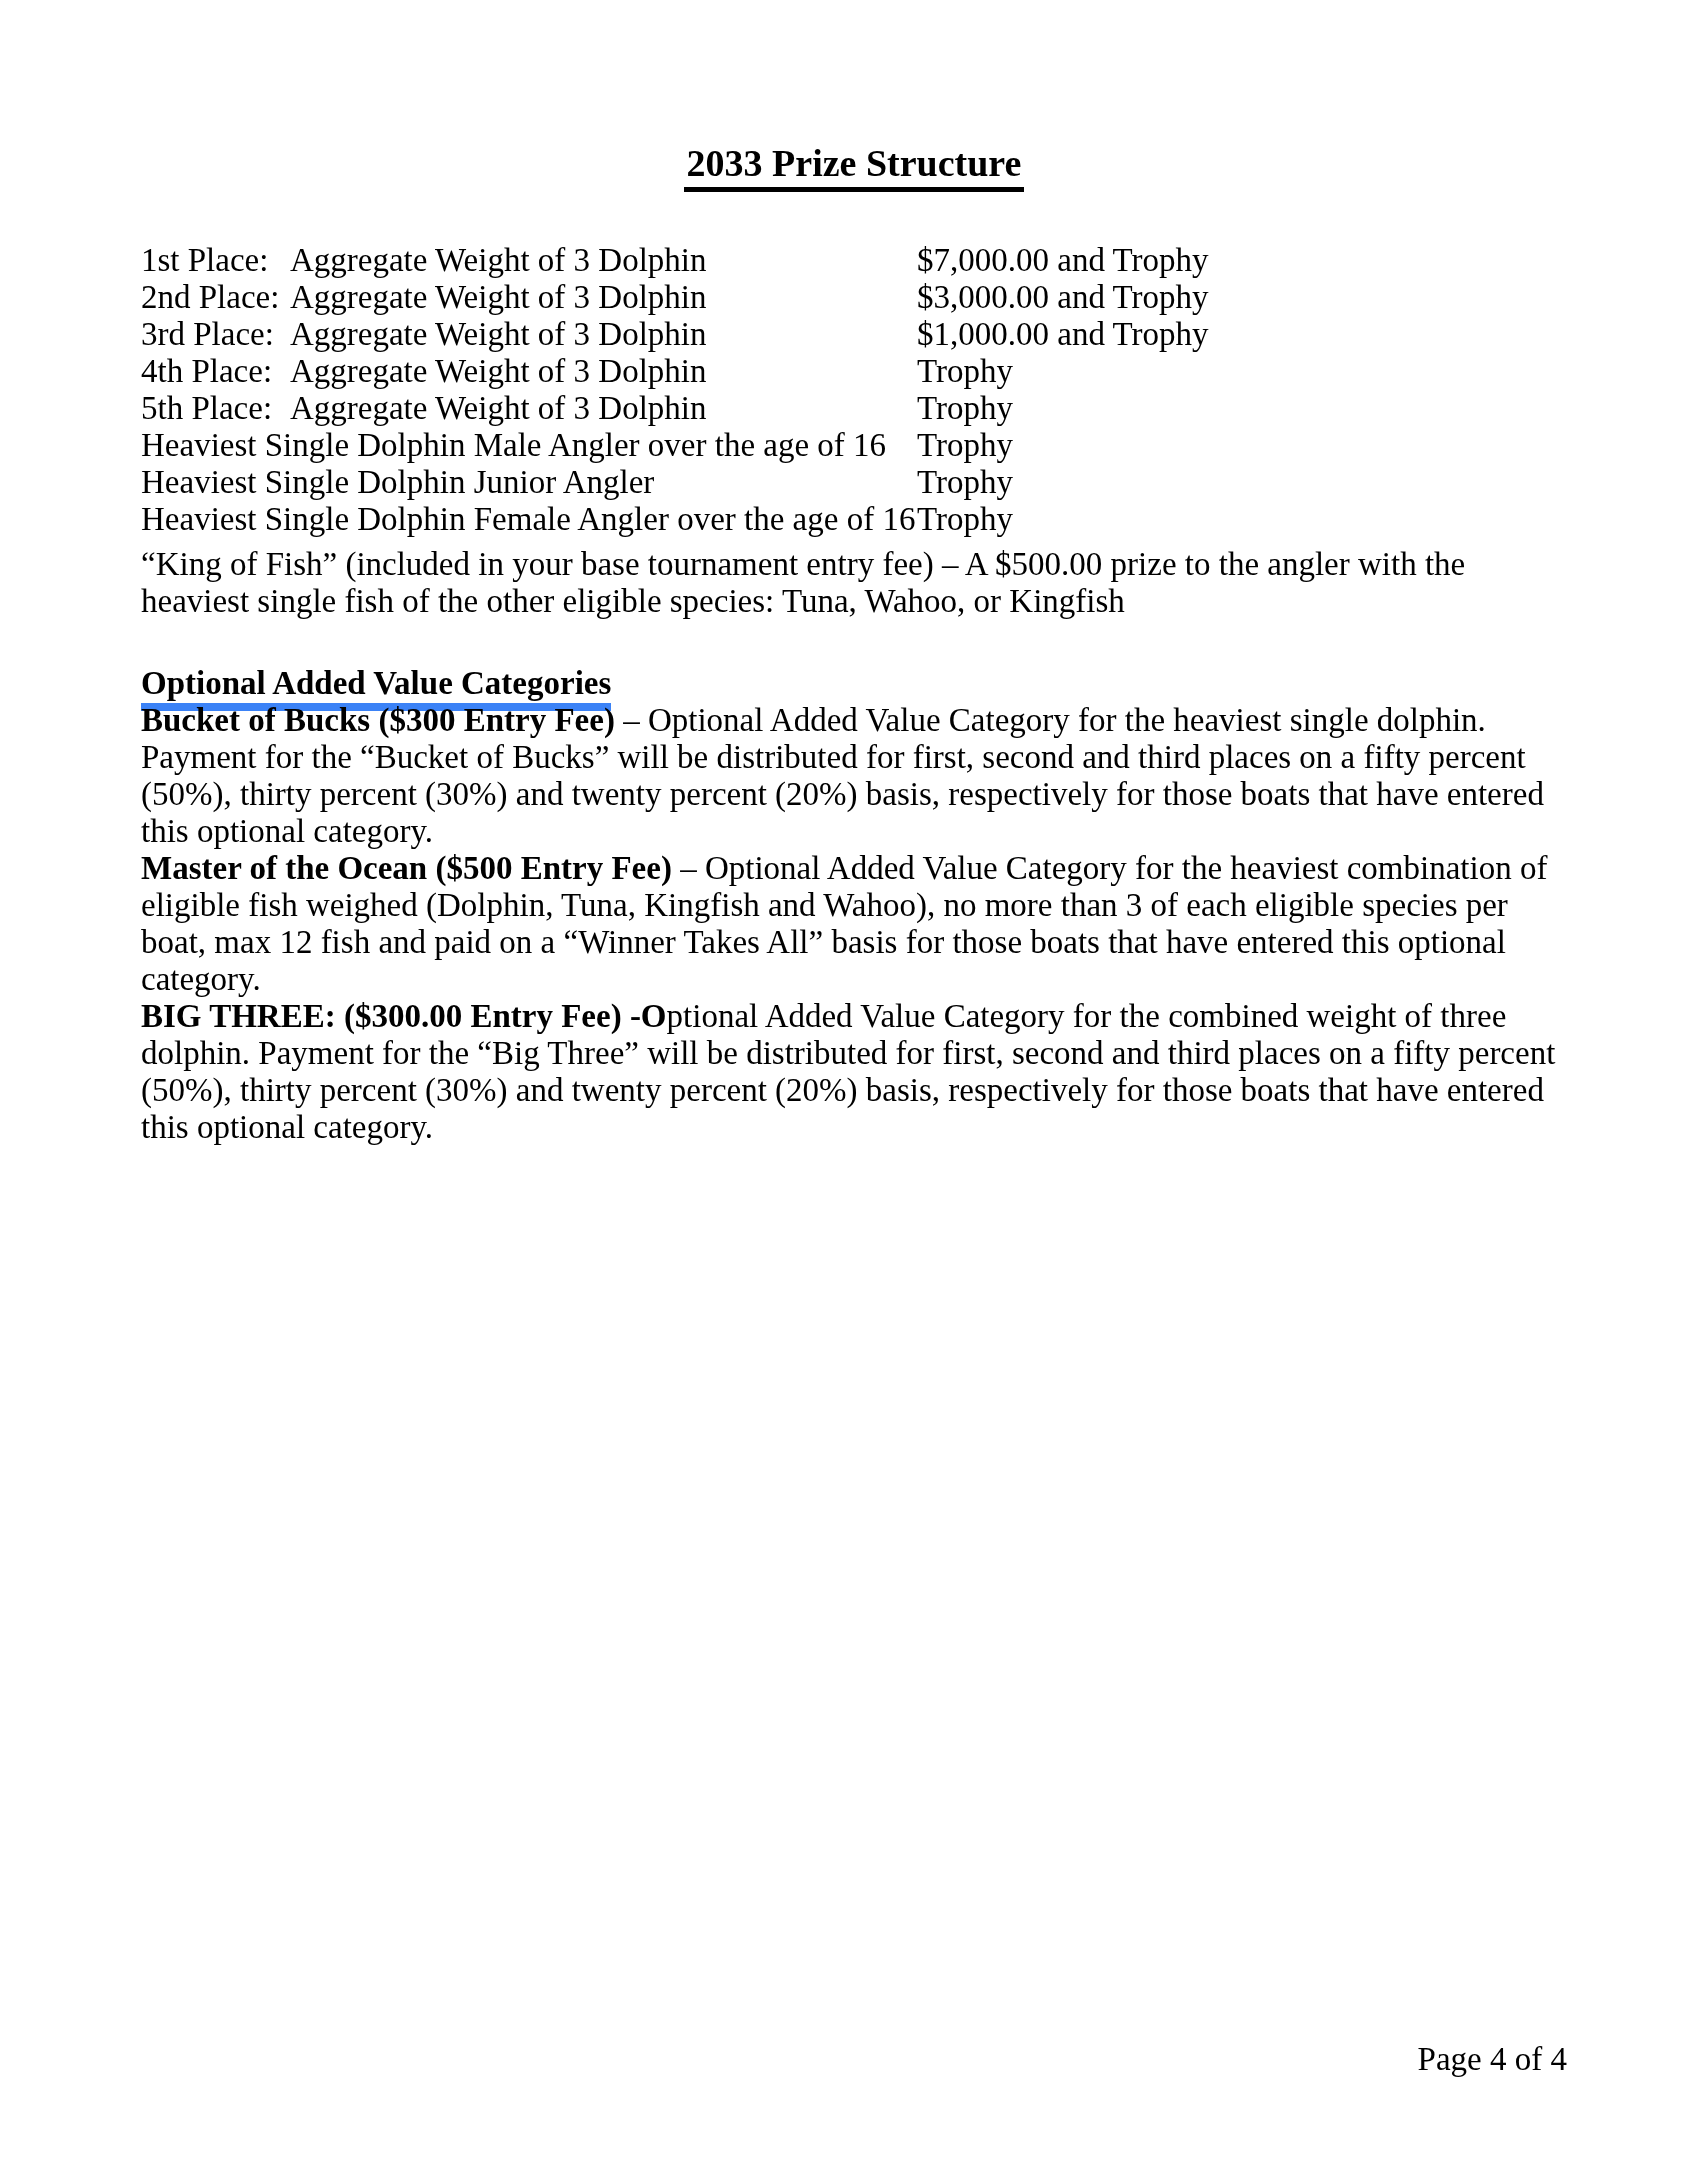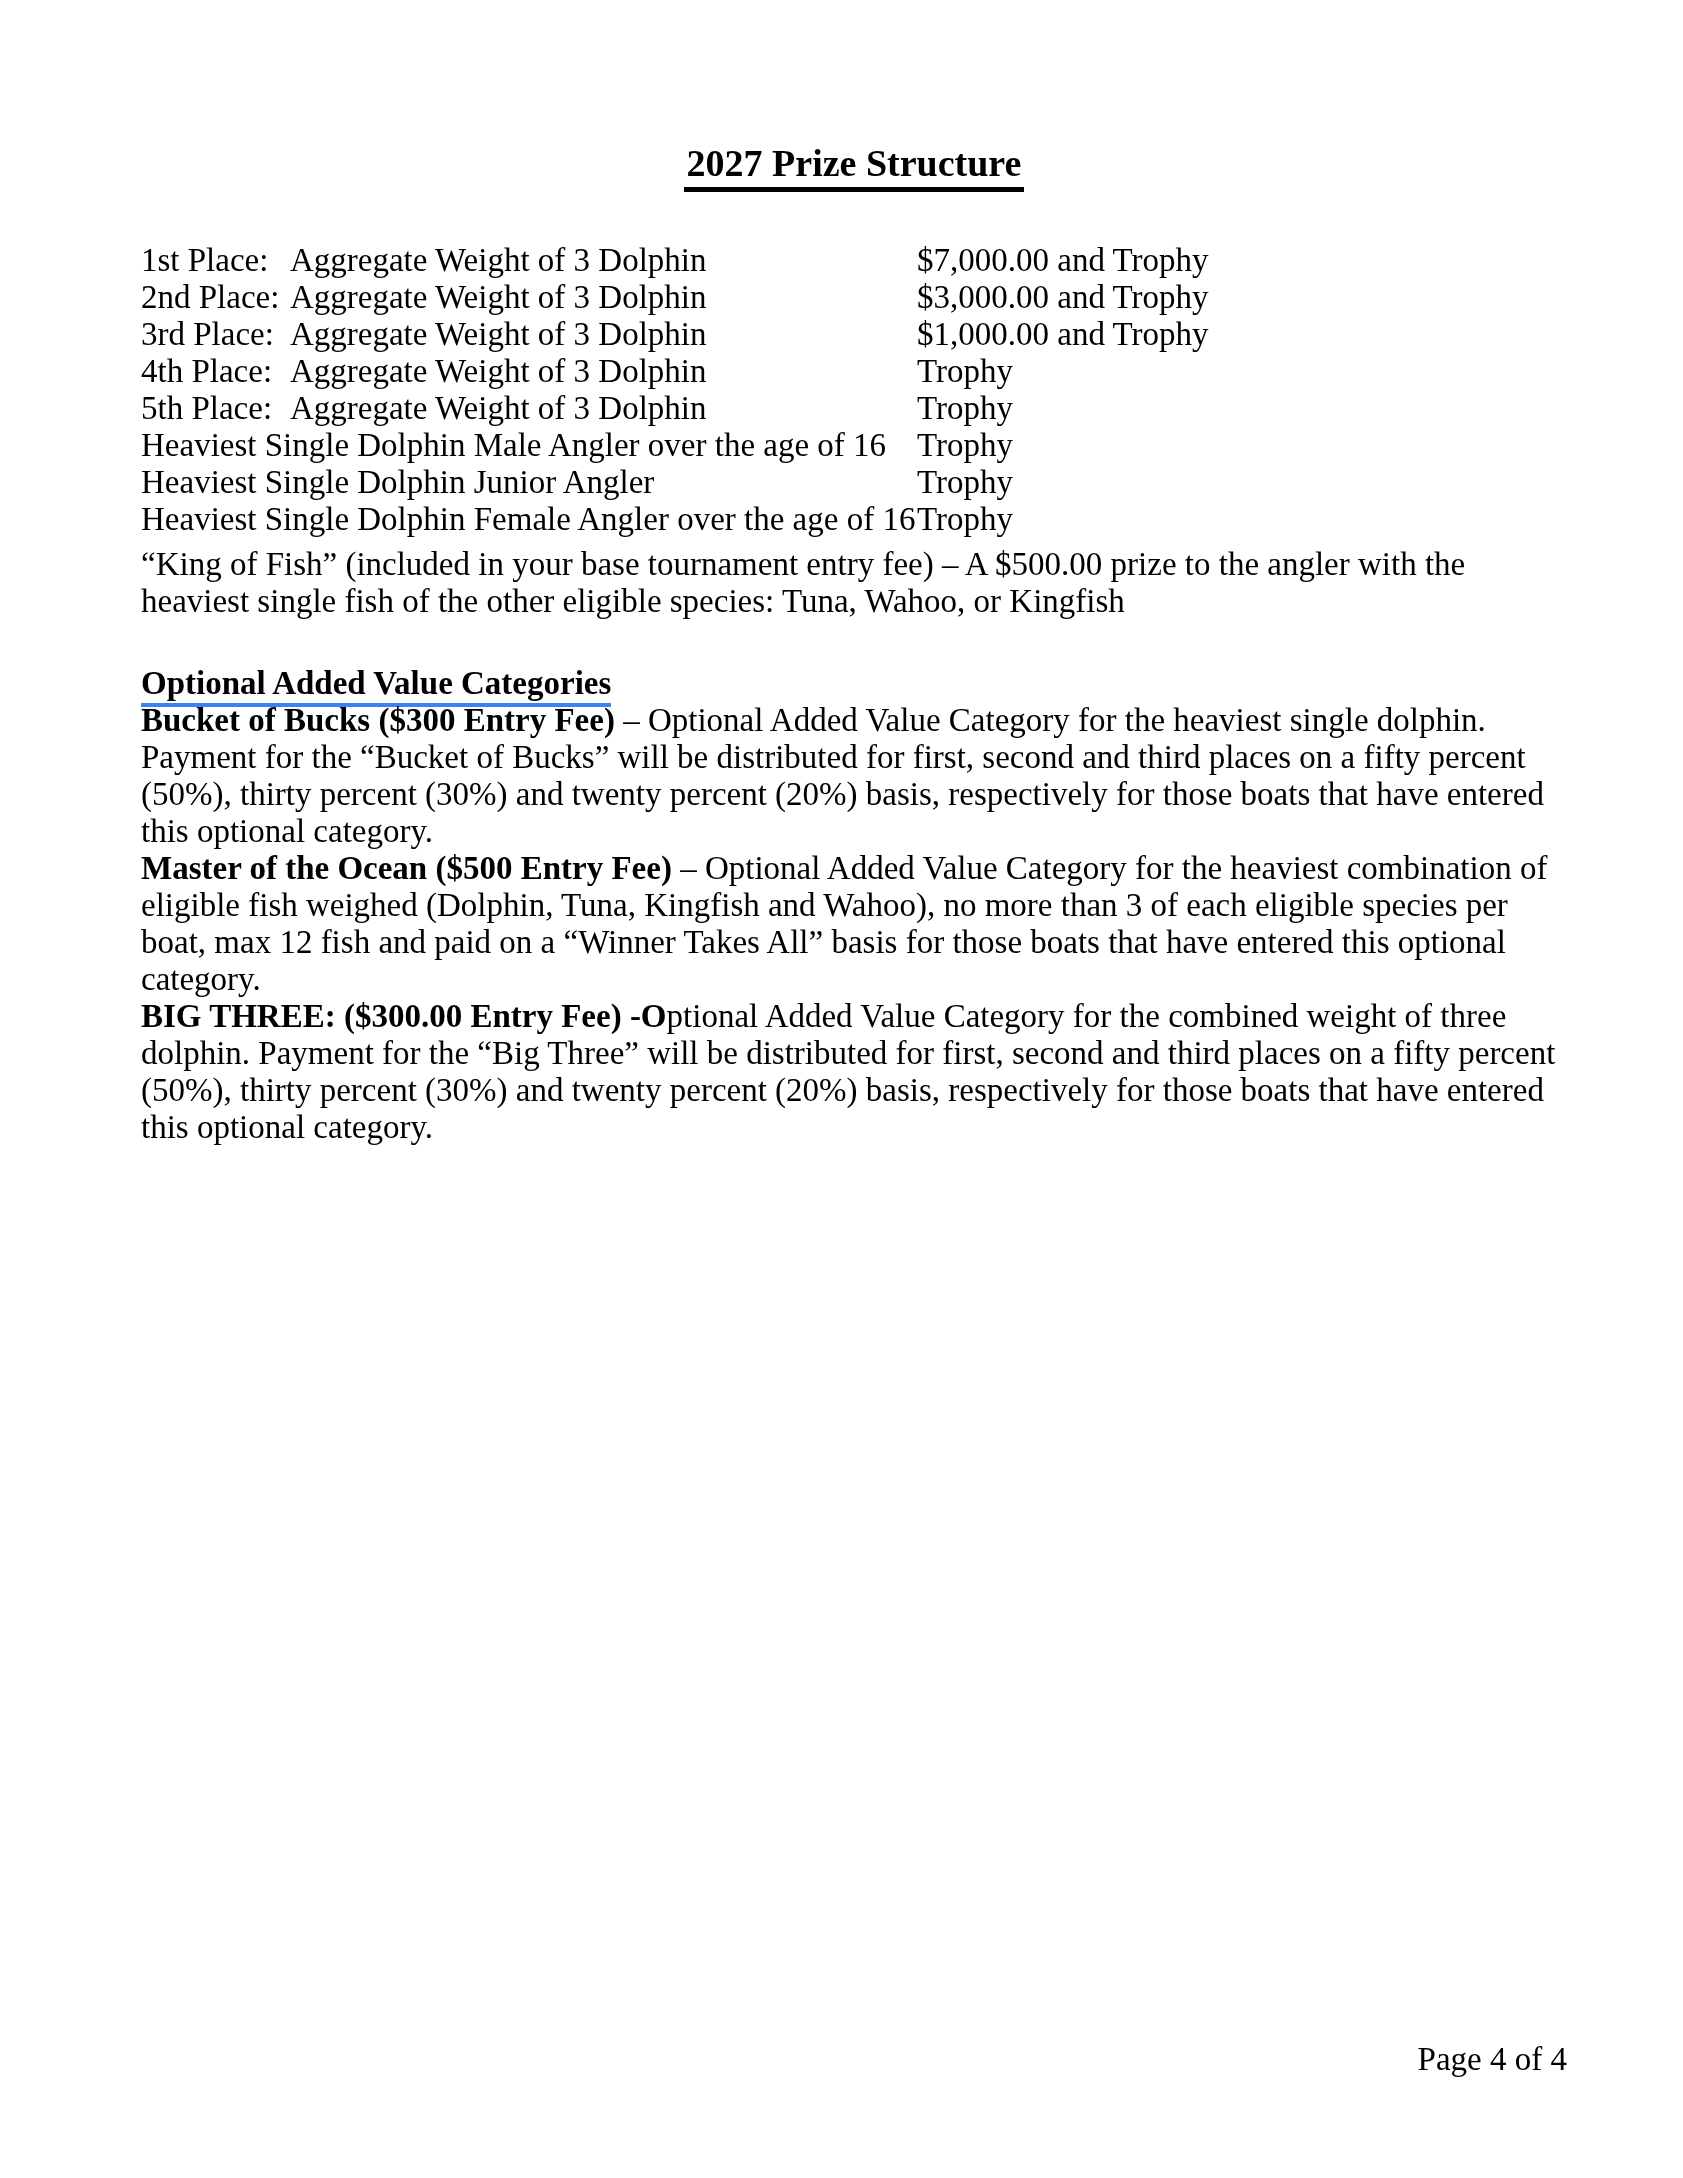--- a/index.html
+++ b/index.html
@@ -66,21 +66,21 @@
     top: 665px;
     left: 141px;
     width: 1418px;
   }
   .sec-heading {
     font-weight: bold;
     height: 37px;
   }
   .heading-underline {
     display: inline-block;
-    border-bottom: 4px solid #3b82f6;
+    border-bottom: 8px solid #3b82f6;
     padding-bottom: 1px;
   }
   .cat {
     margin: 0;
   }
   .cat b { font-weight: bold; text-align: right; }
   
   .footer {
     position: absolute;
     top: 2041px;
@@ -88,21 +88,21 @@
     width: 1426px;
     text-align: right;
   }
 </style>
 </head>
 <body>
 
 <div class="page">
 
   <div class="title-block">
-    <span class="title-underline">2027 Prize Structure</span>
+    <span class="title-underline">2033 Prize Structure</span>
   </div>
 
   <div class="prize-section">
 
     <div class="prow">
       <span class="plabel">1st Place:</span><span class="pdesc">Aggregate Weight of 3 Dolphin</span>
       <span class="paward">$7,000.00 and Trophy</span>
     </div>
 
     <div class="prow">

